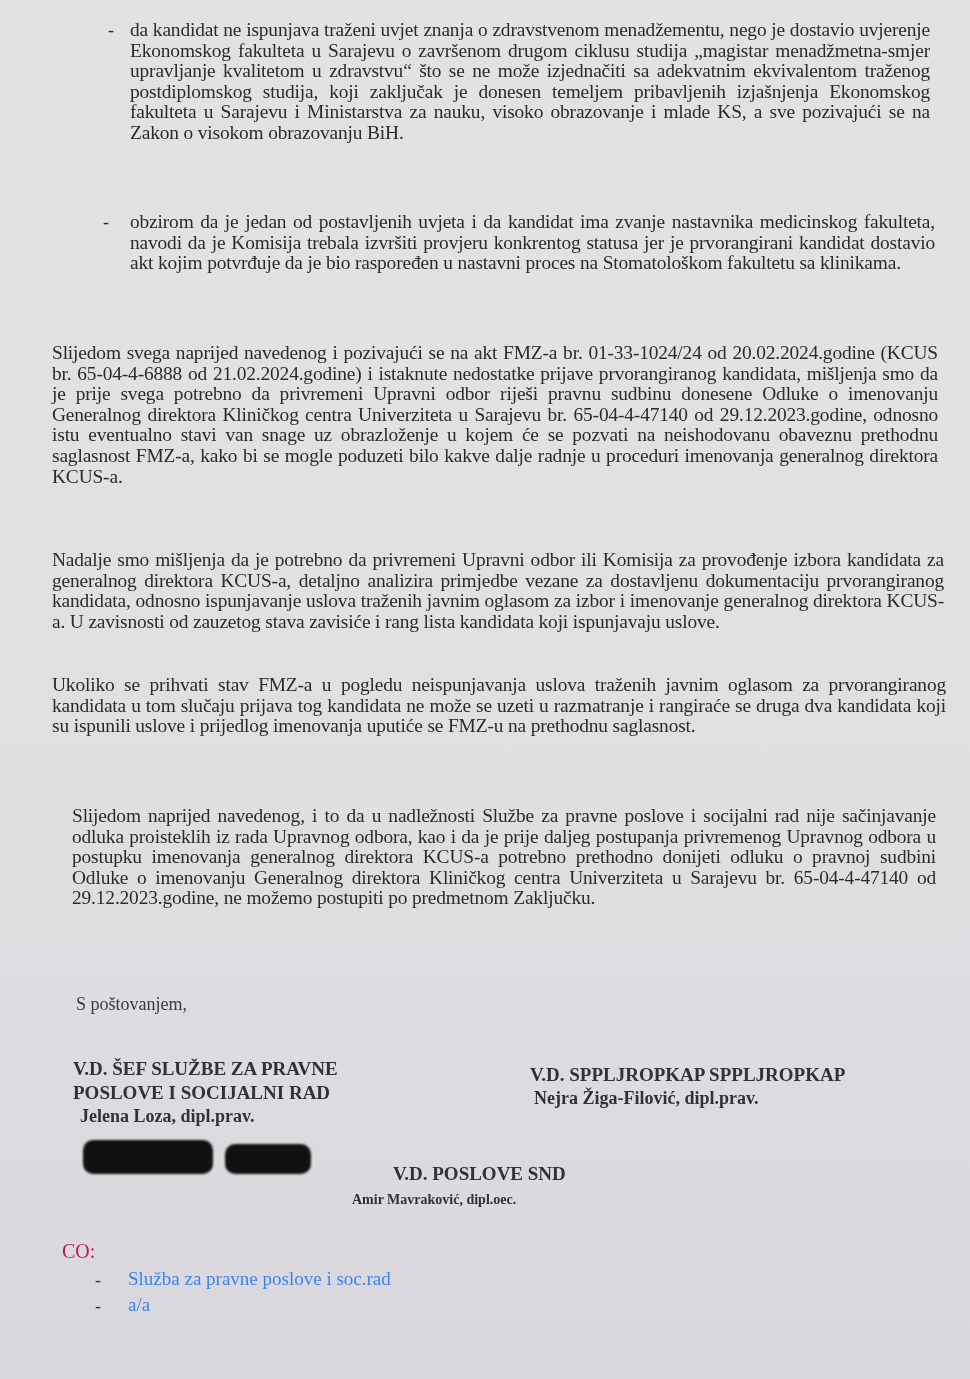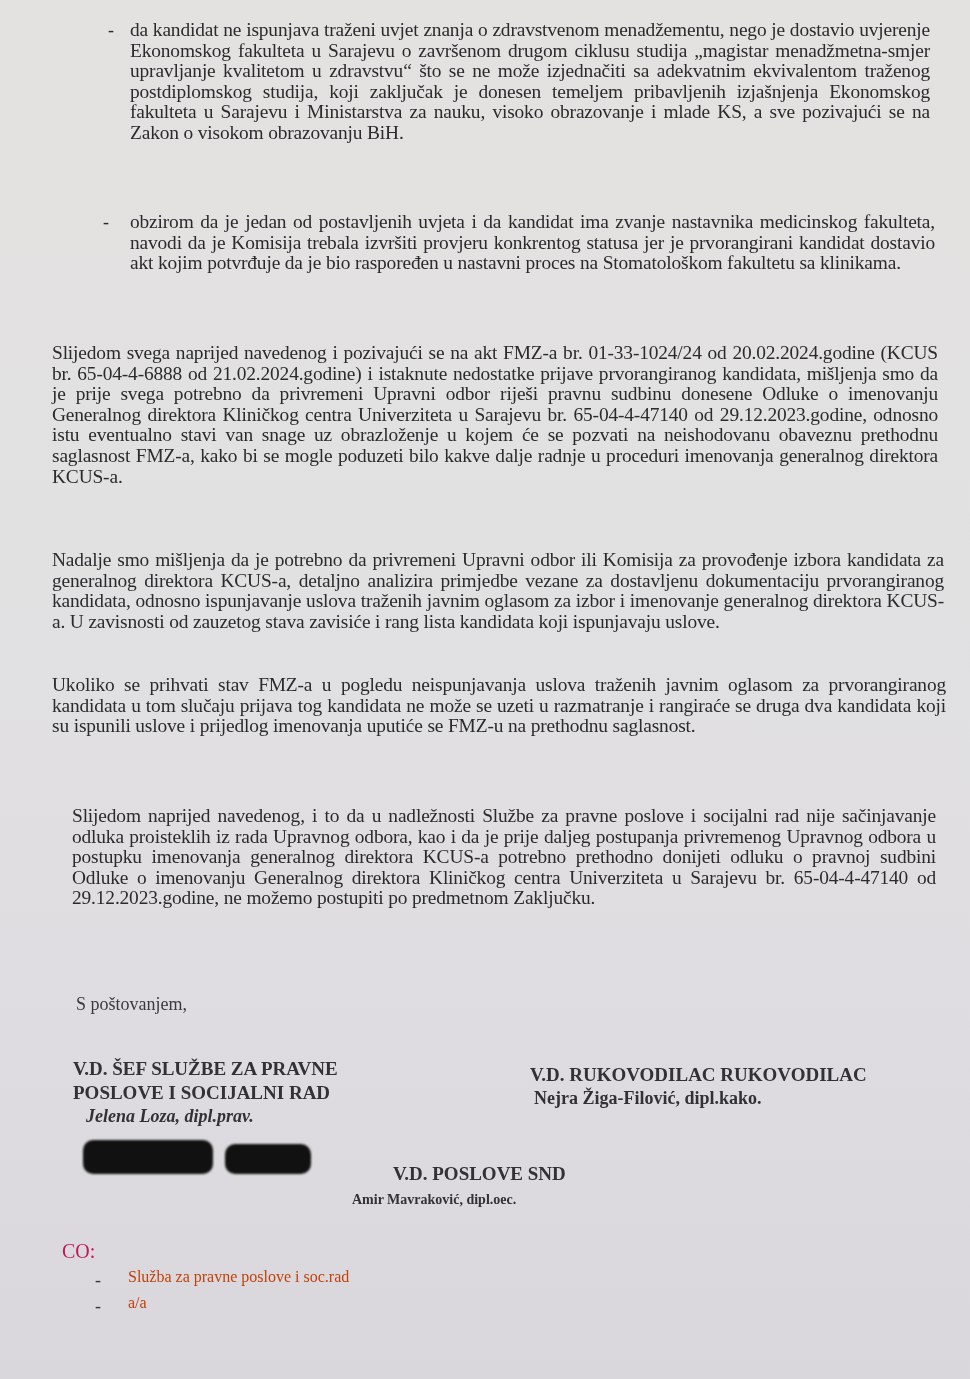--- a/index.html
+++ b/index.html
@@ -12,21 +12,21 @@
   }
   .page { position: absolute; left: 0; top: 0; width: 970px; height: 1379px; }
   .txt { font-size: 19.4px; line-height: 20.6px; text-align: justify; letter-spacing: -0.15px; }
   .bullet-item { position: absolute; }
   .bullet-mark { position: absolute; left: -25px; top: 0; font-size: 18px; }
   .para { position: absolute; }
   .sig { position: absolute; font-weight: bold; font-size: 19px; line-height: 21px; color: #323136; }
   .closing { position: absolute; left: 76px; top: 980px; font-size: 18px; color: #3a393d; margin-top: 14px; }
   .redact { position: absolute; background: #111; border-radius: 10px; filter: blur(0.8px); }
   .cc-label { position: absolute; left: 62px; top: 1240px; font-size: 20px; color: #be185d; }
-  .cc-item { position: absolute; font-size: 16px; color: #c2410c; }
+  .cc-item { position: absolute; font-size: 19px; color: #3b82f6; }
   .cc-dash { position: absolute; left: 95px; font-size: 18px; color: #38373b; }
 </style>
 </head>
 <body>
 
 <div class="page">
 
   <div class="bullet-item txt" style="left:130px; top:20px; width:800px;">
     <span class="bullet-mark" style="left:-22px;">-</span>
     <span>da kandidat ne ispunjava traženi uvjet znanja o zdravstvenom menadžementu, nego je dostavio uvjerenje Ekonomskog fakulteta u Sarajevu o završenom drugom ciklusu studija „magistar menadžmetna-smjer upravljanje kvalitetom u zdravstvu“ što se ne može izjednačiti sa adekvatnim ekvivalentom traženog postdiplomskog studija, koji zaključak je donesen temeljem pribavljenih izjašnjenja Ekonomskog fakulteta u Sarajevu i Ministarstva za nauku, visoko obrazovanje i mlade KS, a sve pozivajući se na Zakon o visokom obrazovanju BiH.</span>
@@ -42,27 +42,27 @@
   <div class="para txt" style="left:52px; top:550px; width:892px;">Nadalje smo mišljenja da je potrebno da privremeni Upravni odbor ili Komisija za provođenje izbora kandidata za generalnog direktora KCUS-a, detaljno analizira primjedbe vezane za dostavljenu dokumentaciju prvorangiranog kandidata, odnosno ispunjavanje uslova traženih javnim oglasom za izbor i imenovanje generalnog direktora KCUS-a. U zavisnosti od zauzetog stava zavisiće i rang lista kandidata koji ispunjavaju uslove.</div>
 
   <div class="para txt" style="left:52px; top:675px; width:894px;">Ukoliko se prihvati stav FMZ-a u pogledu neispunjavanja uslova traženih javnim oglasom za prvorangiranog kandidata u tom slučaju prijava tog kandidata ne može se uzeti u razmatranje i rangiraće se druga dva kandidata koji su ispunili uslove i prijedlog imenovanja uputiće se FMZ-u na prethodnu saglasnost.</div>
 
   <div class="para txt" style="left:72px; top:806px; width:864px;">Slijedom naprijed navedenog, i to da u nadležnosti Službe za pravne poslove i socijalni rad nije sačinjavanje odluka proisteklih iz rada Upravnog odbora, kao i da je prije daljeg postupanja privremenog Upravnog odbora u postupku imenovanja generalnog direktora KCUS-a potrebno prethodno donijeti odluku o pravnoj sudbini Odluke o imenovanju Generalnog direktora Kliničkog centra Univerziteta u Sarajevu br. 65-04-4-47140 od 29.12.2023.godine, ne možemo postupiti po predmetnom Zaključku.</div>
 
   <div class="closing">S poštovanjem,</div>
 
   <div class="sig" style="left:73px; top:1082px;">POSLOVE I SOCIJALNI RAD</div>
   <div class="sig" style="left:73px; top:1058px;">V.D. ŠEF SLUŽBE ZA PRAVNE</div>
-  <div class="sig" style="left:86px; top:1106px; font-size:18px;font-style:italic;">Jelena Loza, dipl.prav.</div>
+  <div class="sig" style="left:80px; top:1106px; font-size:18px;">Jelena Loza, dipl.prav.</div>
 
   <div class="redact" style="left:83px; top:1140px; width:130px; height:34px;"></div>
   <div class="redact" style="left:225px; top:1144px; width:86px; height:30px;"></div>
 
-  <div class="sig" style="left:530px; top:1064px;">V.D. RUKOVODILAC RUKOVODILAC</div>
-  <div class="sig" style="left:534px; top:1088px; font-size:18px;">Nejra Žiga-Filović, dipl.kako.</div>
+  <div class="sig" style="left:530px; top:1064px;">V.D. SPPLJROPKAP SPPLJROPKAP</div>
+  <div class="sig" style="left:534px; top:1088px; font-size:18px;">Nejra Žiga-Filović, dipl.prav.</div>
 
   <div class="sig" style="left:393px; top:1163px;">V.D. POSLOVE SND</div>
   <div class="sig" style="left:352px; top:1189px; font-size:14px;">Amir Mavraković, dipl.oec.</div>
 
   <div class="cc-label">CO:</div>
   <div class="cc-dash" style="top:1270px;">-</div>
   <div class="cc-item" style="left:128px; top:1268px;">Služba za pravne poslove i soc.rad</div>
   <div class="cc-dash" style="top:1296px;">-</div>
   <div class="cc-item" style="left:128px; top:1294px;">a/a</div>
 

